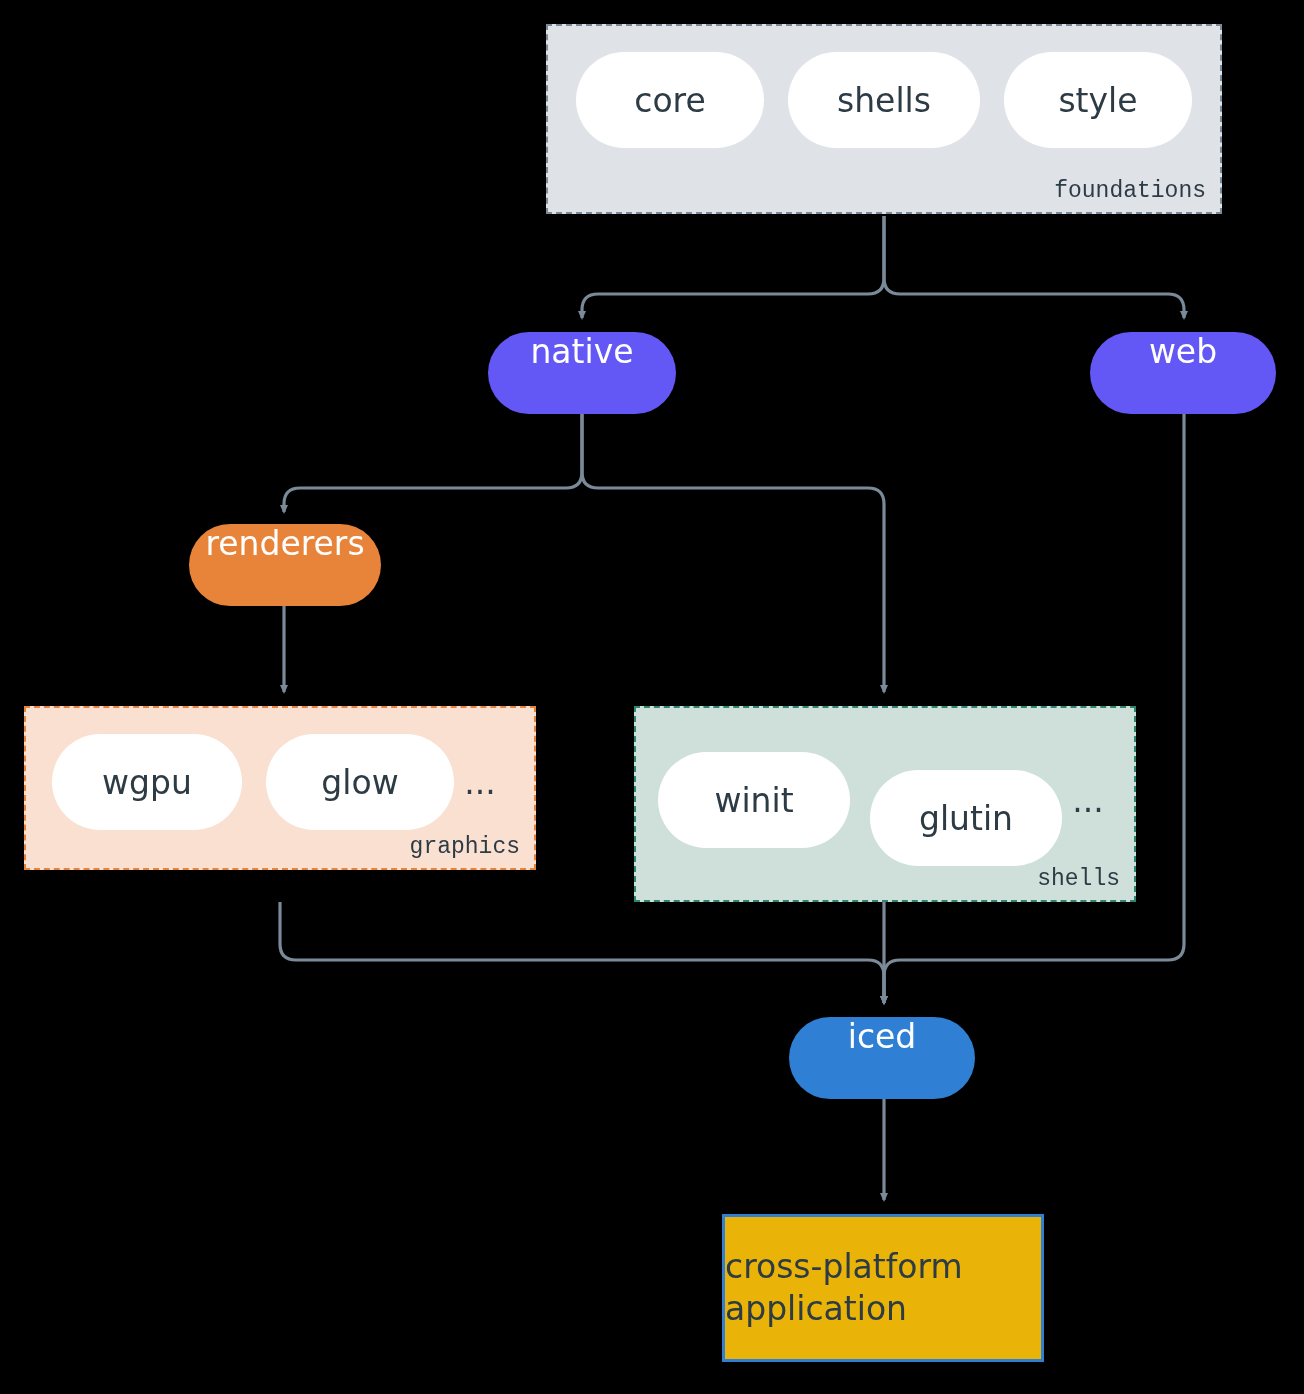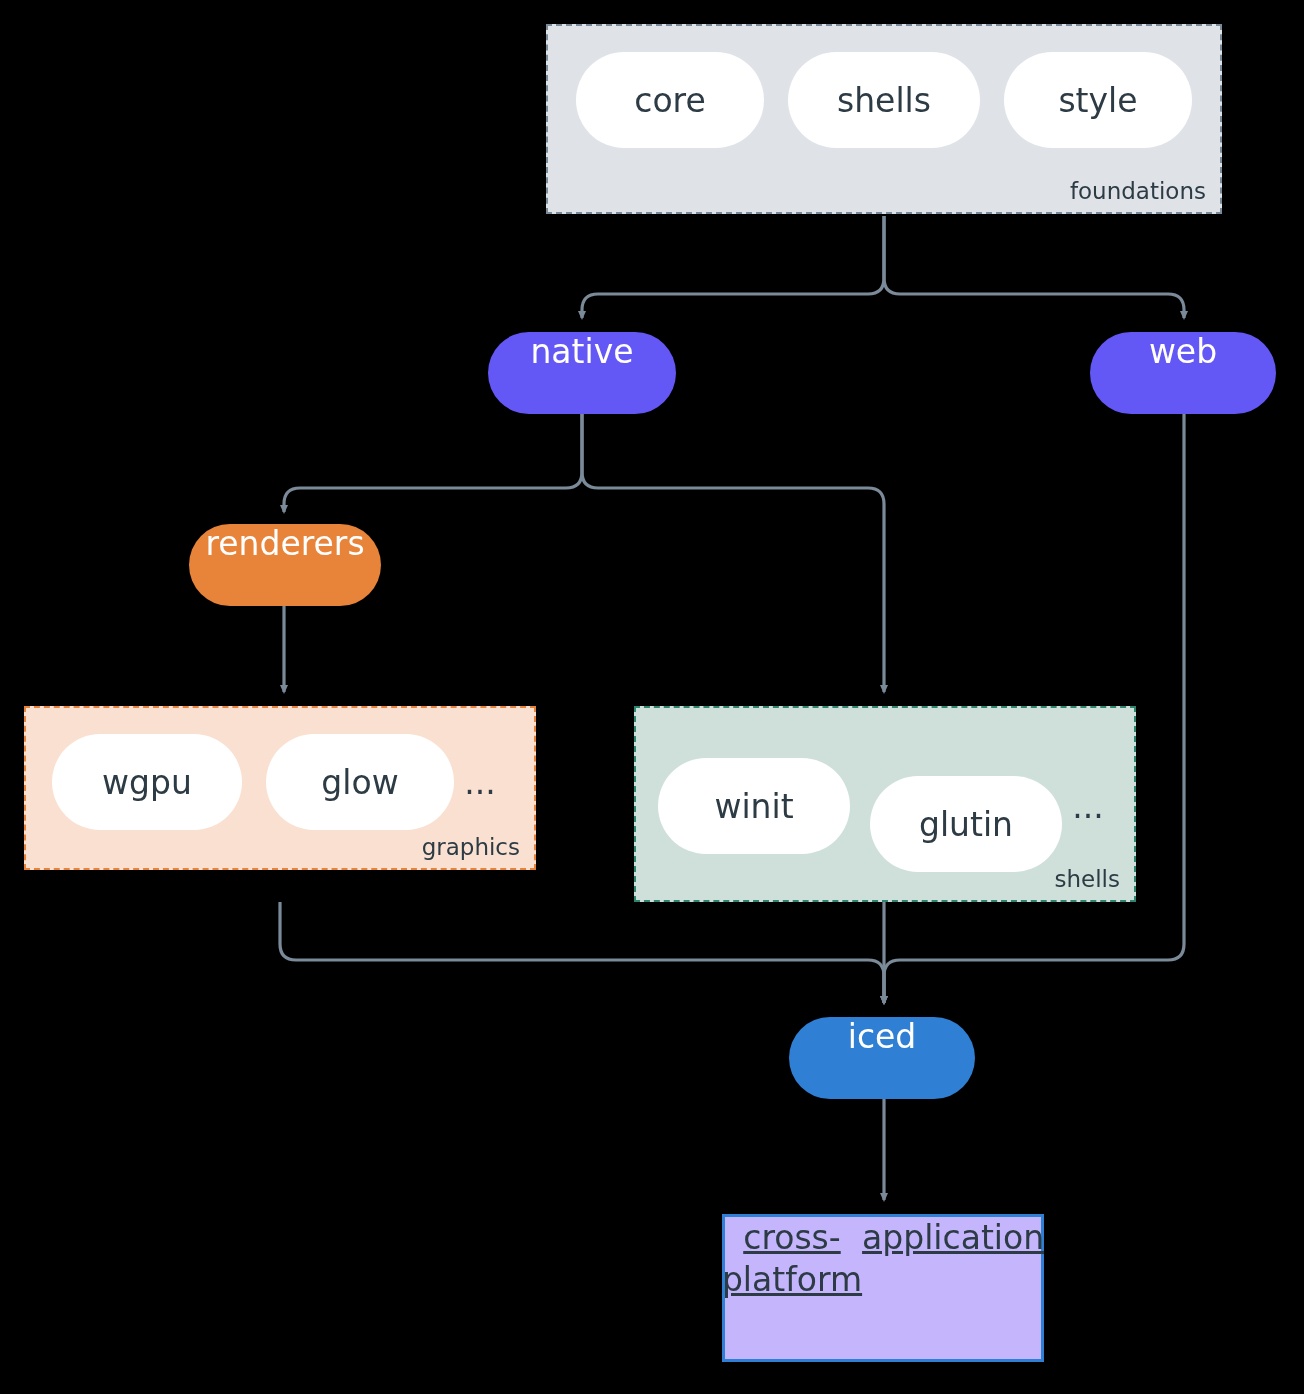--- a/index.html
+++ b/index.html
@@ -33,20 +33,21 @@
     position: absolute;
     box-sizing: border-box;
   }
   .cluster-label {
     position: absolute;
     right: 14px;
     bottom: 8px;
     font-size: 23px;
     color: #2d3b45;
     white-space: nowrap;
+    font-family: Liberation Mono, monospace;
   }
   .cluster-row {
     position: absolute;
     left: 0; top: 0;
     display: flex;
     align-items: center;
   }
 
   #cluster-foundations {
     left: 546px; top: 24px;
@@ -115,27 +116,26 @@
     background: #e8833a;
   }
   #node-iced {
     left: 789px; top: 1017px;
     width: 186px; height: 82px;
     background: #2f80d4;
   }
   #node-app {
     left: 722px; top: 1214px;
     width: 322px; height: 148px;
-    background: #c4b5fd;
+    background: #eab308;
     border: 3px solid #2f80d4;
     color: #2d3b45;
-    flex-direction: row;
+    flex-direction: column;
     line-height: 1.28;
     text-align: center;
-    text-decoration: underline;
   }
 </style>
 </head>
 <body>
 
 <div id="diagram">
 
   <svg class="edges" viewBox="0 0 1304 1394" width="1304" height="1394" xmlns="http://www.w3.org/2000/svg">
     <defs>
       <marker id="arrowhead" markerWidth="10" markerHeight="10" refX="7" refY="4" orient="auto" markerUnits="userSpaceOnUse">
@@ -186,21 +186,21 @@
         <span>glow</span>
       </div>
       <div class="ellipsis" style="width:52px;height:96px;">
         <span>...</span>
       </div>
     </div>
     <div class="cluster-label">graphics</div>
   </div>
 
   <div class="cluster" id="cluster-shells">
-    <div class="cluster-row" style="left:22px; top:32px;justify-content:space-between;">
+    <div class="cluster-row" style="left:22px; top:26px;justify-content:space-between;">
       <div class="chip" style="width:192px;height:96px;">
         <span>winit</span>
       </div>
       <div class="chip" style="width:192px;height:96px;margin-left:20px;margin-top:36px;">
         <span>glutin</span>
       </div>
       <div class="ellipsis" style="width:52px;height:96px;">
         <span>...</span>
       </div>
     </div>

